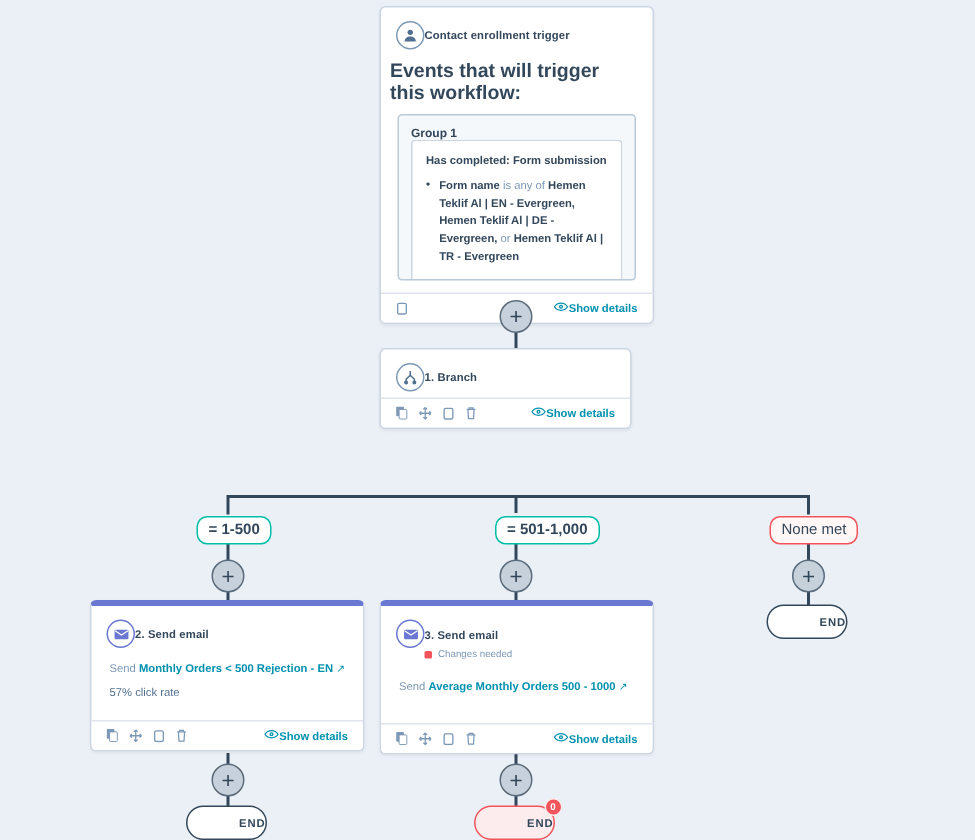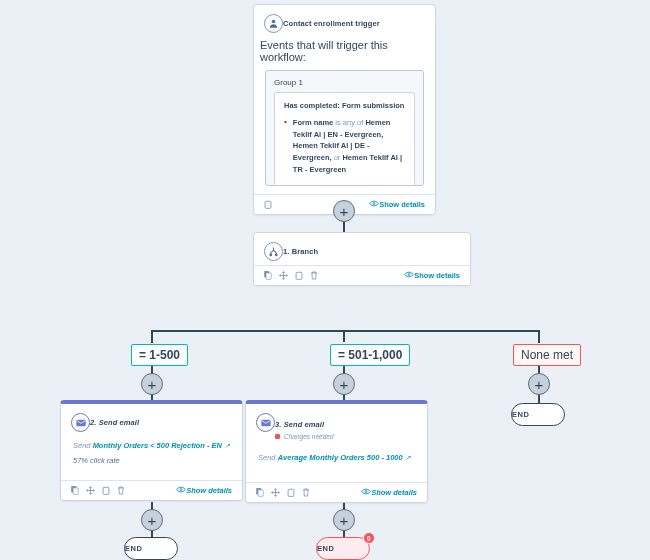--- a/index.html
+++ b/index.html
@@ -23,21 +23,21 @@
     z-index: 4; cursor: pointer; user-select: none;
   }
 
   
   .card {
     position: absolute; background: #ffffff;
     border: 1px solid #cbd6e2; border-radius: 4px;
     box-shadow: 0 1px 2px rgba(0,0,0,.06);
     z-index: 3; overflow: hidden;
   }
-  .card.accent-top { border-top: 4px solid #6a78d1; font-style: italic; }
+  .card.accent-top { border-top: 4px solid #6a78d1; }
   .card-head { display: flex; align-items: center; padding: 9px 10px 4px 10px; }
   .head-icon {
     width: 19px; height: 19px; border-radius: 50%;
     border: 1.5px solid #7c98b6; color: #516f90;
     display: flex; align-items: center; justify-content: center;
     flex: 0 0 auto;
   }
   .head-icon.mail { border-color: #6a78d1; color: #6a78d1; }
   .head-icon svg { display: block; }
   .head-text { font-size: 7.5px; font-weight: bold; color: #33475b; letter-spacing: .1px; }
@@ -55,49 +55,49 @@
   .card-foot {
     display: flex; align-items: center; justify-content: space-between;
     padding: 5px 10px; border-top: 1px solid #dfe3eb; background: #fff;
   }
   .foot-icons { display: flex; align-items: center; gap: 7px; }
   .foot-icons span { color: #7c98b6; display: flex; cursor: pointer; }
   .show-details { display: flex; align-items: center; color: #0091ae;
                   font-size: 7.5px; font-weight: bold; cursor: pointer; }
 
   
-  .trigger-lead { font-size: 11px; font-weight: normal; color: #33475b; padding: 2px 12px 7px 6px; }
+  .trigger-lead { font-size: 13px; font-weight: bold; color: #33475b; padding: 2px 12px 7px 6px; }
   .group-panel {
     margin: 0 11px; border: 1px solid #b8c9da; border-radius: 3px;
     background: #f5f8fa; padding: 7px 8px 0 8px;
   }
-  .group-title { font-size: 8px; font-weight: normal; color: #33475b; margin-bottom: 5px; }
+  .group-title { font-size: 8px; font-weight: bold; color: #33475b; margin-bottom: 0; }
   .filter-box {
     background: #ffffff; border: 1px solid #cbd6e2; border-top-left-radius: 3px;
     border-top-right-radius: 3px; border-bottom: none; padding: 8px 9px 10px 9px;
   }
   .filter-head { font-size: 7.5px; font-weight: bold; color: #33475b; margin-bottom: 7px; }
   .filter-item { display: flex; gap: 6px; font-size: 7.5px; line-height: 1.55; }
   .bullet { color: #33475b; font-size: 8px; line-height: 1.35; }
   .filter-text { color: #33475b; font-weight: bold; }
 
   
   .branch-label {
     position: absolute; z-index: 4; background: #ffffff;
-    border: 1px solid #00bda5; border-radius: 2px;
-    padding: 3px 7px; font-size: 12px; font-weight: bold; color: #33475b;
+    border: 1px solid #00bda5; border-radius: 7px;
+    padding: 3px 7px; font-size: 10px; font-weight: bold; color: #33475b;
     white-space: nowrap; cursor: pointer;
   }
   .branch-label.none-met { border-color: #f2545b; background: #fff6f6; color: #33475b; font-weight: normal; }
 
   
   .end-node {
     position: absolute; z-index: 4; width: 54px; height: 23px;
     border-radius: 12px; background: #ffffff; border: 1.5px solid #33475b;
-    display: flex; align-items: center; justify-content: flex-start;
+    display: flex; align-items: center; justify-content: flex-end;
     font-size: 7.5px; font-weight: bold; color: #33475b; letter-spacing: .6px;
   }
   .end-node.error { background: #fdeced; border-color: #f2545b; color: #33475b; }
   .end-badge {
     position: absolute; top: -6px; right: -6px; width: 12px; height: 12px;
     border-radius: 50%; background: #f2545b; color: #fff;
     font-size: 6.5px; font-weight: bold; display: flex;
     align-items: center; justify-content: center; border: 1.5px solid #fdeced;
   }
 </style>
@@ -153,21 +153,21 @@
       </div>
     </div>
   </div>
 
   <div class="vline" style="left:343px; top:196px; height:14px;"></div>
   <div class="plus-node" style="left:333px; top:200px;">
       <span>+</span>
     </div>
   <div class="vline" style="left:343px; top:221px; height:12px;"></div>
 
-  <div class="card" style="left:253px; top:232px; width:218px;text-align:right;">
+  <div class="card" style="left:253px; top:232px; width:168px;text-align:right;">
     <div class="card-head">
       <span class="head-icon">
         <svg width="11" height="11" viewBox="0 0 16 16" fill="none" stroke="currentColor" stroke-width="1.5">
           <path d="M8 2v4M8 6L4 10v3M8 6l4 4v3"></path>
           <circle cx="4" cy="13" r="1.2" fill="currentColor"></circle>
           <circle cx="12" cy="13" r="1.2" fill="currentColor"></circle>
         </svg>
       </span>
       <span class="head-text">1. Branch</span>
     </div>
@@ -281,21 +281,21 @@
           <svg width="10" height="7" viewBox="0 0 16 10" fill="none" stroke="currentColor" stroke-width="1.4">
             <path d="M1 5s2.6-3.8 7-3.8S15 5 15 5s-2.6 3.8-7 3.8S1 5 1 5z"></path>
             <circle cx="8" cy="5" r="1.5"></circle>
           </svg>
         </span>
         <span>Show details</span>
       </div>
     </div>
   </div>
 
-  <div class="card accent-top" style="left:245px; top:400px; width:183px;">
+  <div class="card accent-top" style="left:253px; top:400px; width:183px;">
     <div class="card-head" style="align-items:flex-start;">
       <span class="head-icon mail">
         <svg width="10" height="8" viewBox="0 0 14 10" fill="currentColor">
           <rect x="0.5" y="0.5" width="13" height="9" rx="1.2"></rect>
           <path d="M1 1.5l6 4 6-4" stroke="#fff" stroke-width="1.1" fill="none"></path>
         </svg>
       </span>
       <span>
         <span class="head-text">3. Send email</span>
         <span class="head-sub">

